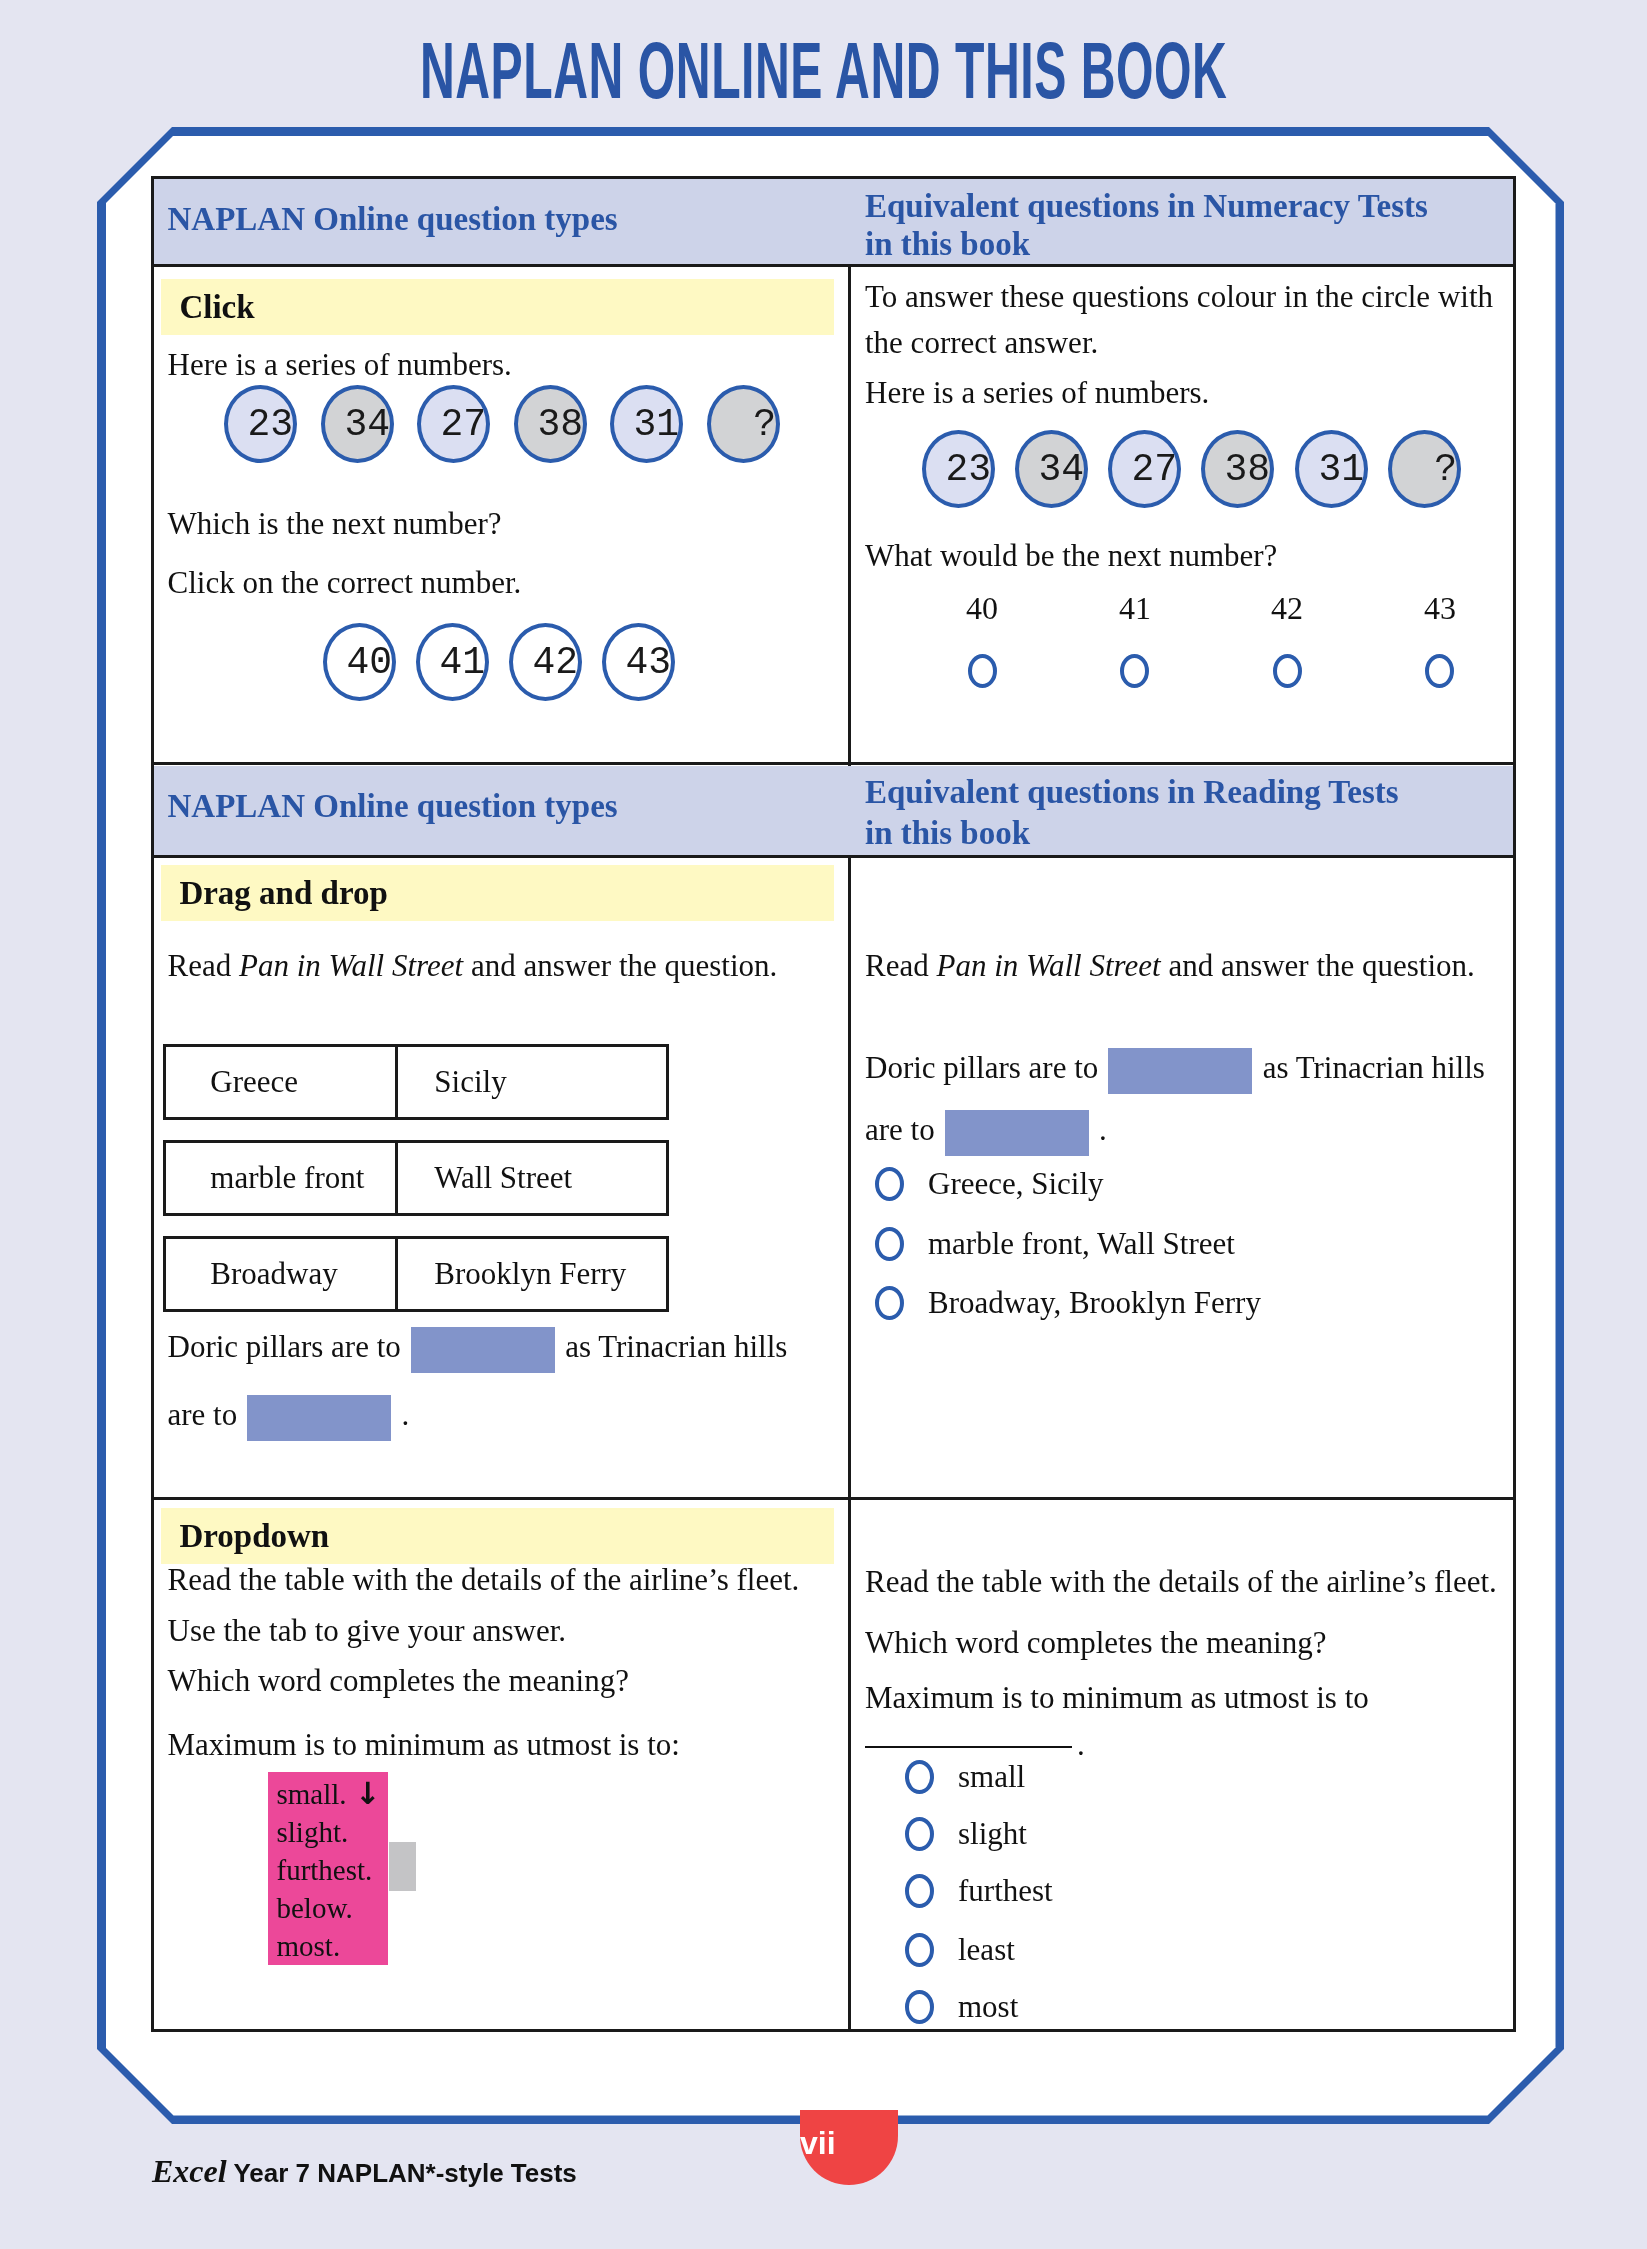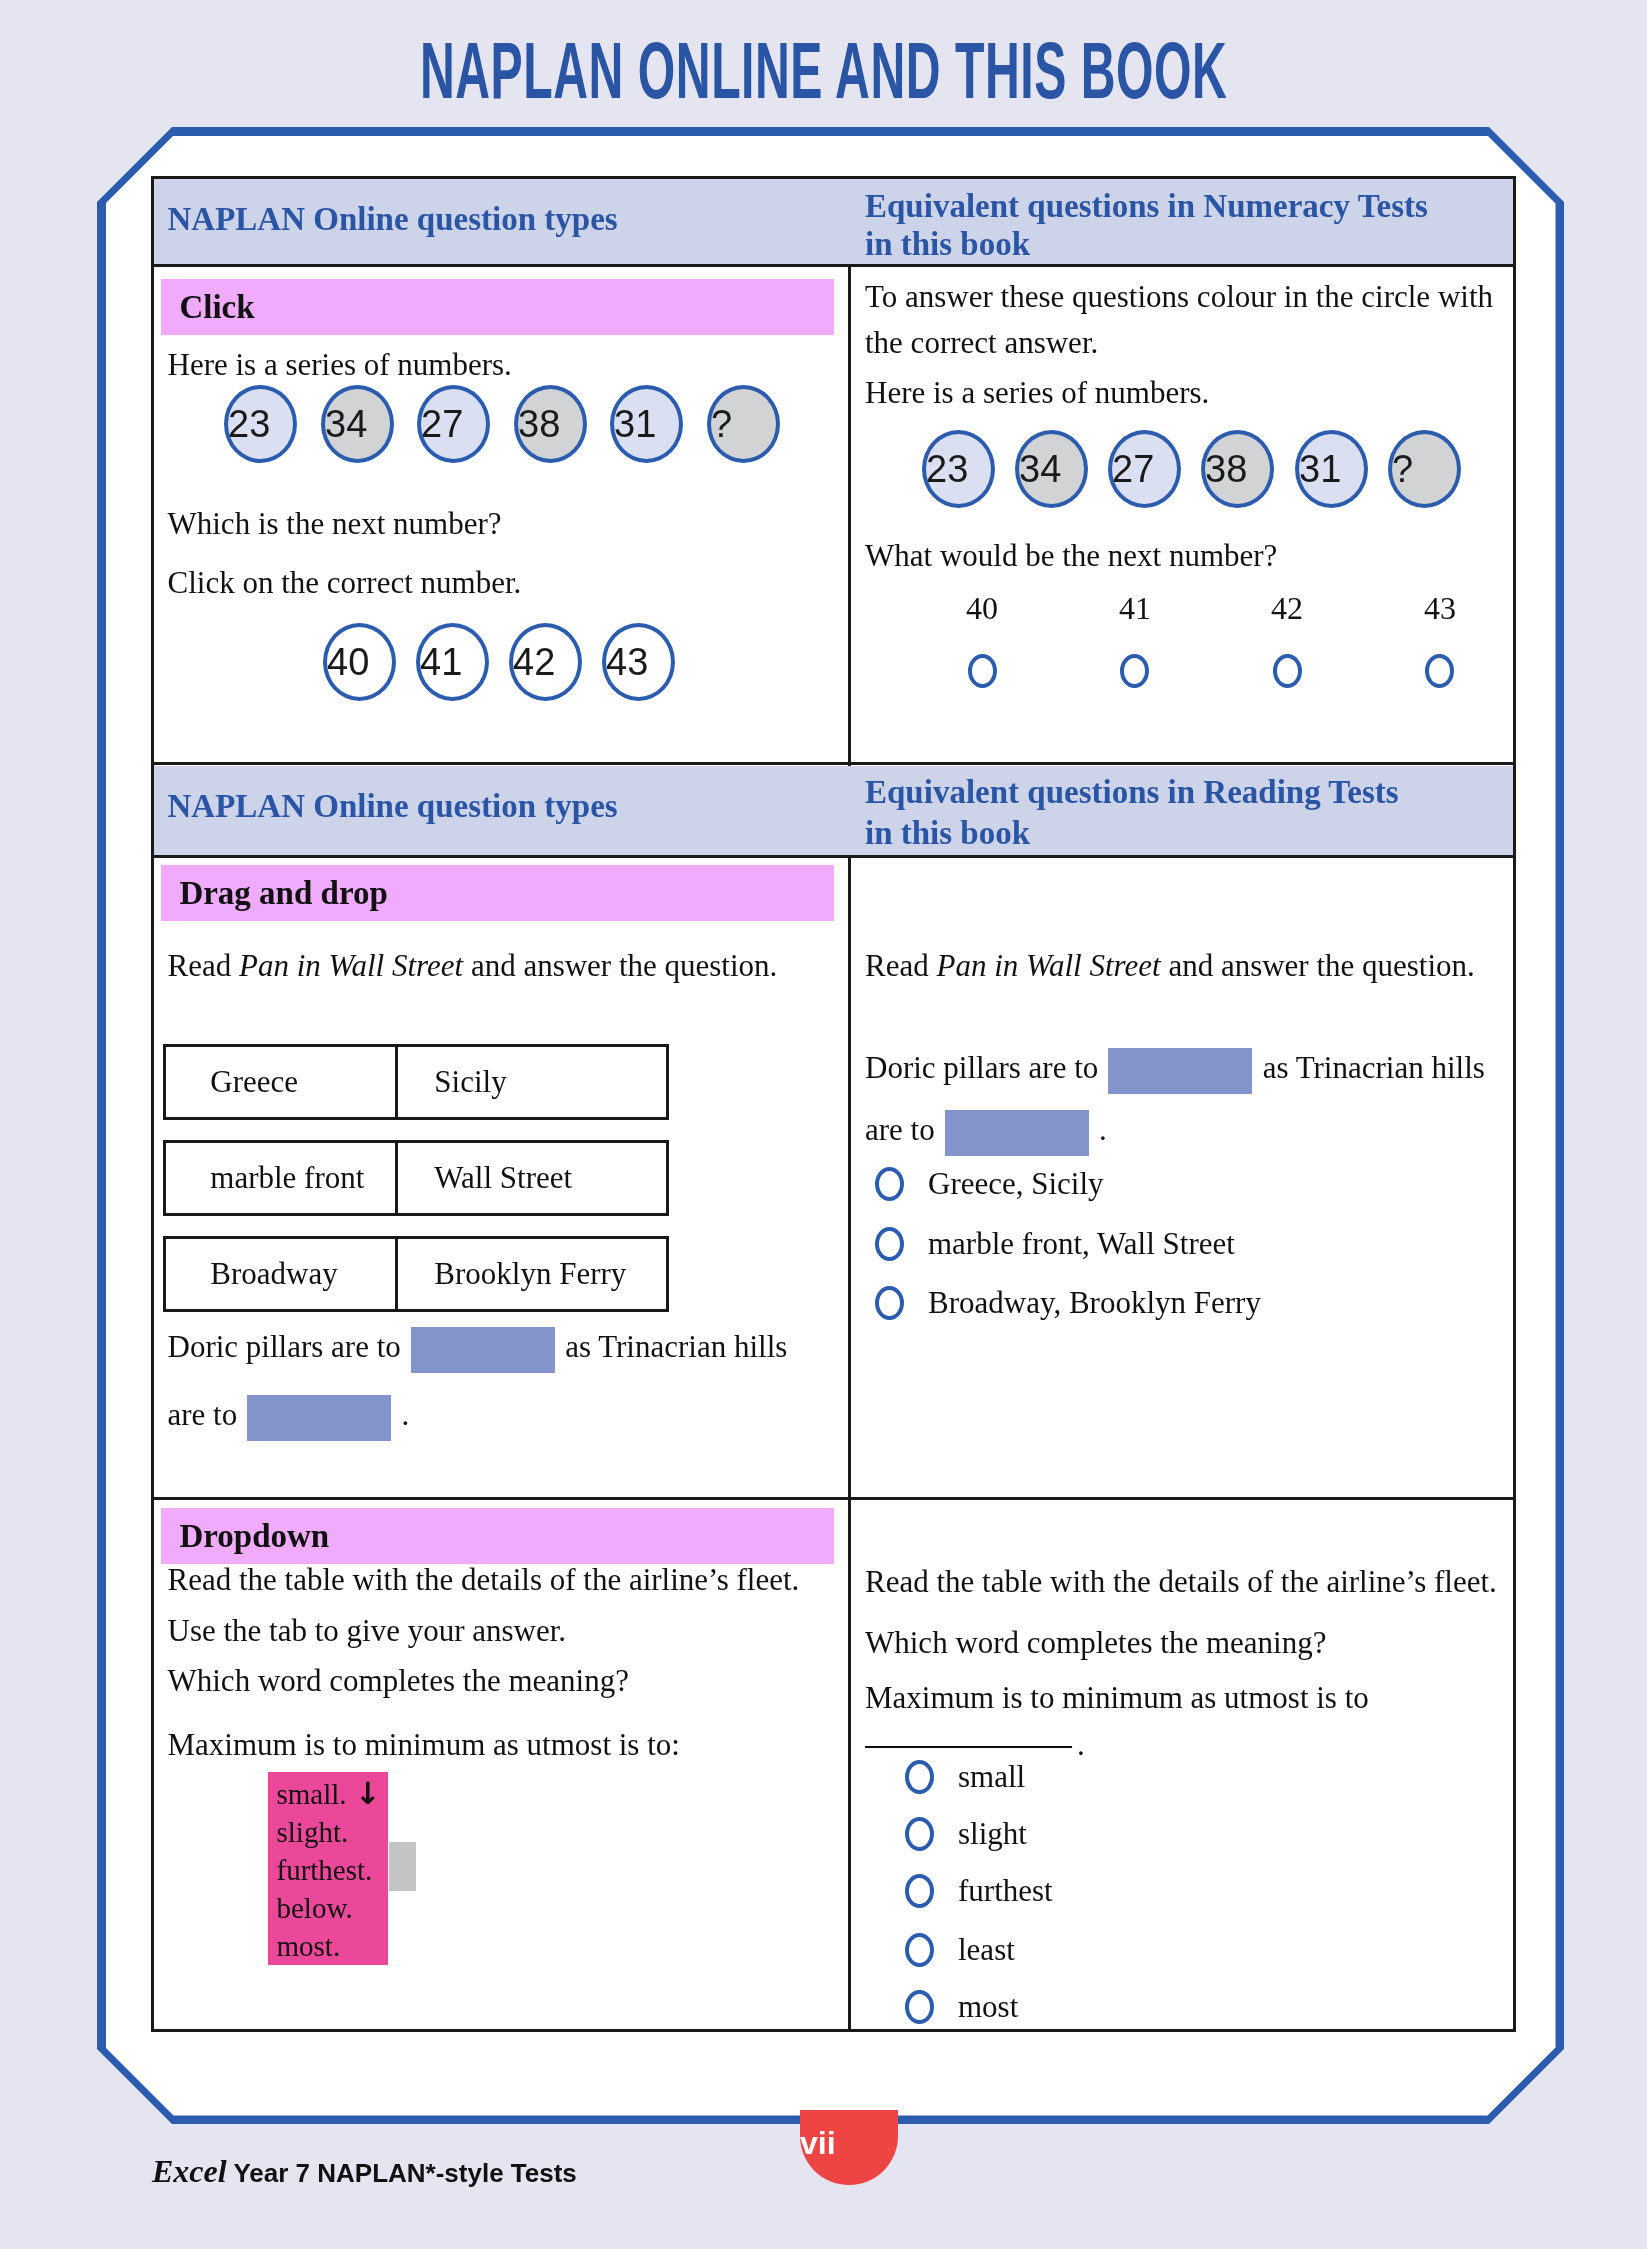--- a/index.html
+++ b/index.html
@@ -39,30 +39,30 @@
   
   #tbl{
     left:151px;top:176px;width:1365px;height:1856px;z-index:3;
     border:3.4px solid #1a1a1a;box-sizing:border-box;
   }
   .vline{position:absolute;left:694px;top:0;bottom:0;width:3.4px;background:#1a1a1a;}
   .hline{position:absolute;left:0;right:0;height:3.4px;background:#1a1a1a;}
   .hdrbg{position:absolute;left:0;right:0;background:#cdd3e9;}
   .hdr-text{position:absolute;font-weight:bold;font-size:33px;color:#2a55a5;white-space:nowrap;}
 
-  .secbar{position:absolute;left:6.8px;width:673px;height:56px;background:#f0abfc;}
+  .secbar{position:absolute;left:6.8px;width:673px;height:56px;background:#fef9c3;}
   .secbar span{display:block;padding-left:18.6px;line-height:56px;font-weight:bold;font-size:33px;color:#111;}
 
   .body-text{position:absolute;font-size:31px;white-space:nowrap;}
   .ital{font-style:italic;}
 
   .scircle{
     position:absolute;width:73px;height:78px;border:4.2px solid #2b5cad;border-radius:50%;
-    box-sizing:border-box;display:flex;align-items:center;justify-content:flex-start;
-    font-family:Liberation Sans, sans-serif;font-size:38px;color:#1a1a1a;
+    box-sizing:border-box;display:flex;align-items:center;justify-content:flex-end;
+    font-family:Liberation Mono, monospace;font-size:38px;color:#1a1a1a;
   }
   .fill-lav{background:#dbdff2;}
   .fill-grey{background:#d2d3d5;}
   .fill-white{background:#ffffff;}
 
   .radio{
     display:inline-block;width:29px;height:34px;border:4.2px solid #2b5cad;border-radius:50%;
     box-sizing:border-box;background:#fff;vertical-align:middle;
   }
   .opt-row{position:absolute;white-space:nowrap;}

